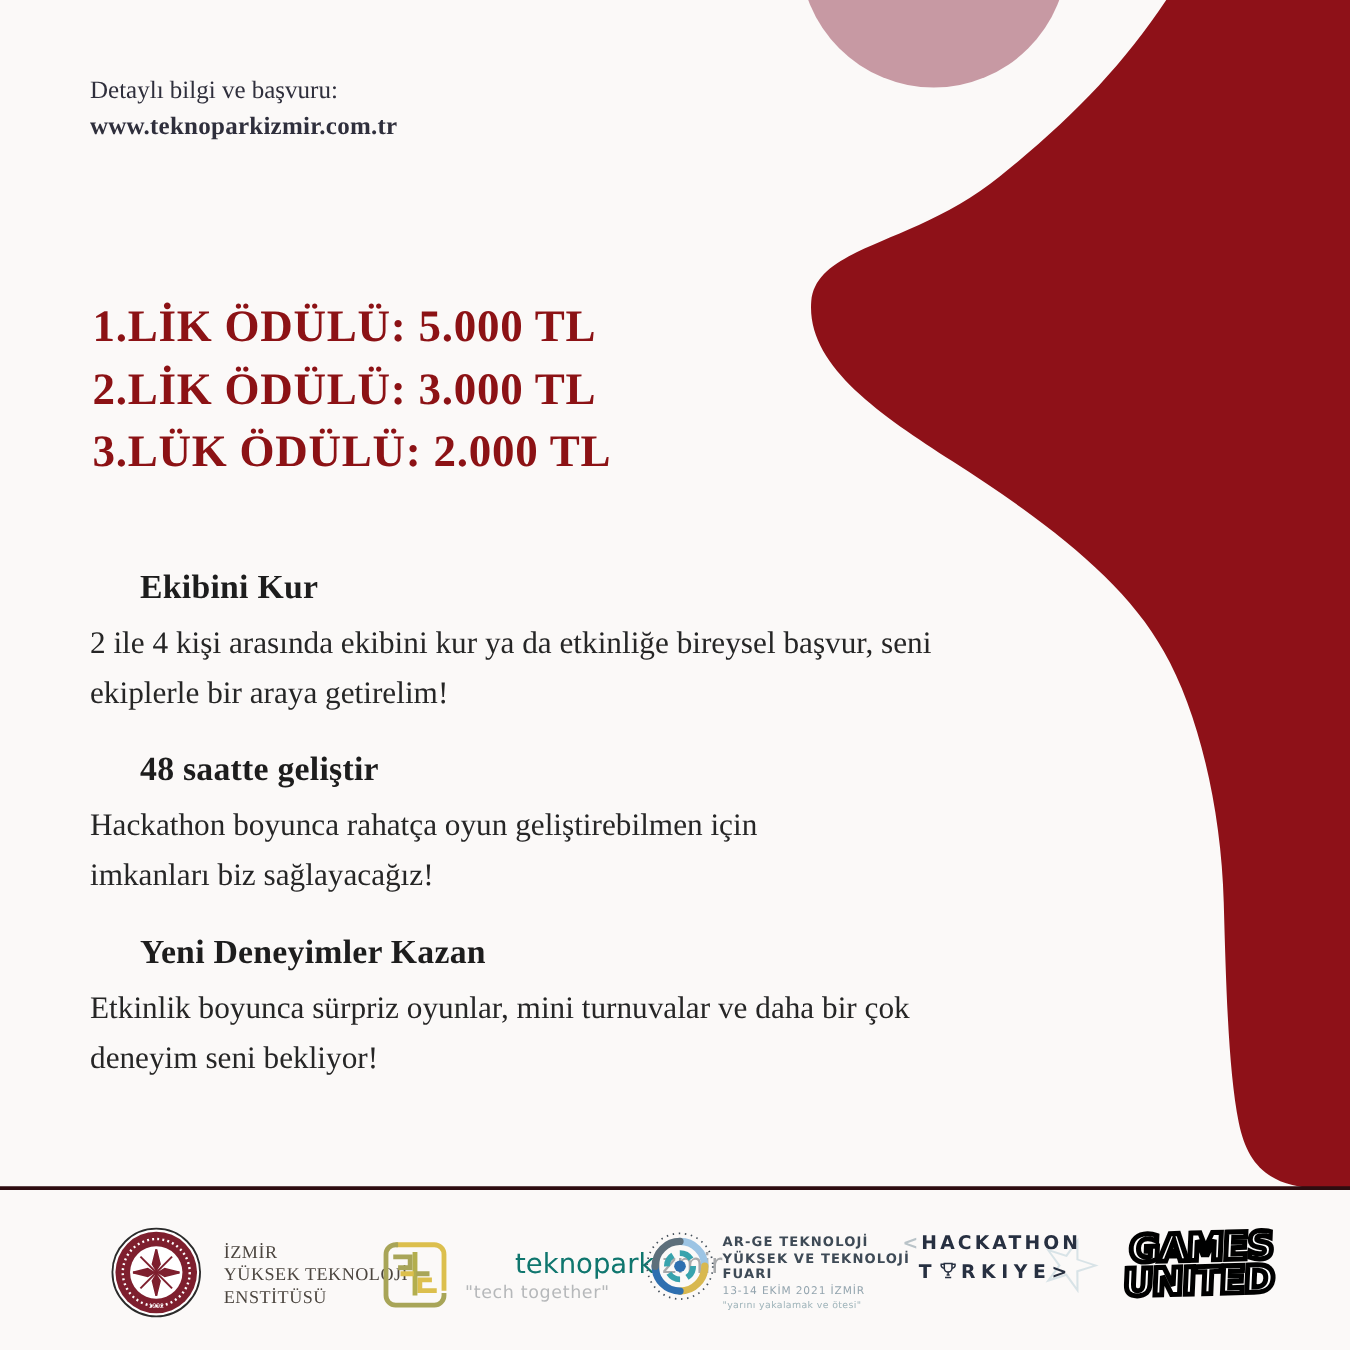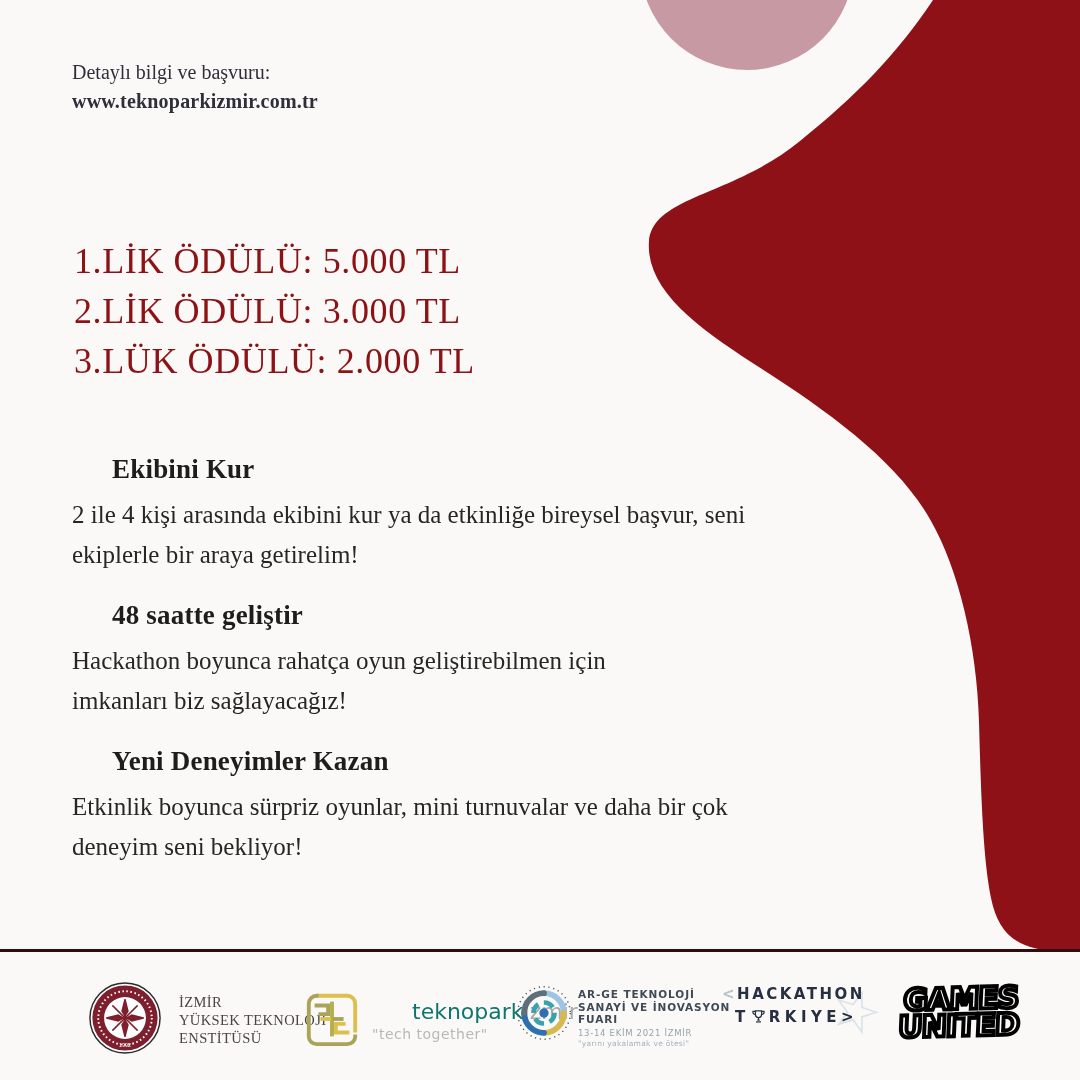--- a/index.html
+++ b/index.html
@@ -9,21 +9,21 @@
     font-family:"Liberation Serif", serif;
   }
   .bg-layer{position:absolute;inset:0;z-index:0;}
   .content{position:absolute;inset:0;z-index:1;}
 
   
   .contact{position:absolute;left:72px;top:58px;color:#2f2f3c;font-size:20px;line-height:29px;}
   .contact .url{font-weight:bold;letter-spacing:0.2px;}
 
   
-  .prizes{position:absolute;left:74px;top:236px;color:#8c1215;font-weight:normal;
+  .prizes{position:absolute;left:74px;top:236px;color:#8c1215;font-weight:bold;
           font-size:36px;line-height:50px;letter-spacing:0.6px;white-space:nowrap;}
 
   
   .section{position:absolute;left:72px;white-space:nowrap;}
   .section .title{font-size:27px;font-weight:bold;color:#1d1d1d;line-height:34px;margin-bottom:9px;letter-spacing:0.2px;margin-left:40px;}
   .section .line{font-size:25px;color:#262626;line-height:40px;}
   .sec-0{top:452px;}
   .sec-1{top:598px;}
   .sec-2{top:744px;}
 
@@ -164,21 +164,21 @@
         <path stroke="#d8b850" d="M41 24 a17 17 0 0 1 -17 17"></path>
         <path stroke="#2e6fb0" d="M24 41 a17 17 0 0 1 -17 -17"></path>
         <path stroke="#5d6f7b" d="M7 24 a17 17 0 0 1 17 -17"></path>
       </g>
       <circle cx="24" cy="24" r="9" fill="none" stroke="#38a3ad" stroke-width="4" stroke-dasharray="9 5"></circle>
       <circle cx="24" cy="24" r="4" fill="#2e6fb0"></circle>
       <circle cx="24" cy="24" r="22.5" fill="none" stroke="#45505a" stroke-width="1.2" stroke-dasharray="1 3.2"></circle>
     </svg>
     <div class="logo arge-text">
       <div class="big">AR-GE TEKNOLOJİ</div>
-      <div class="big">SANAYİ VE İNOVASYON</div>
+      <div class="big">YÜKSEK VE TEKNOLOJİ</div>
       <div class="big">FUARI</div>
       <div class="date">13-14 EKİM 2021 İZMİR</div>
       <div class="tag">"yarını yakalamak ve ötesi"</div>
     </div>
 
     <div class="logo hk">
       <div class="star">☆</div>
       <div class="l1">
         <span class="br">&lt;</span><span>HACKATHON</span>
       </div>

